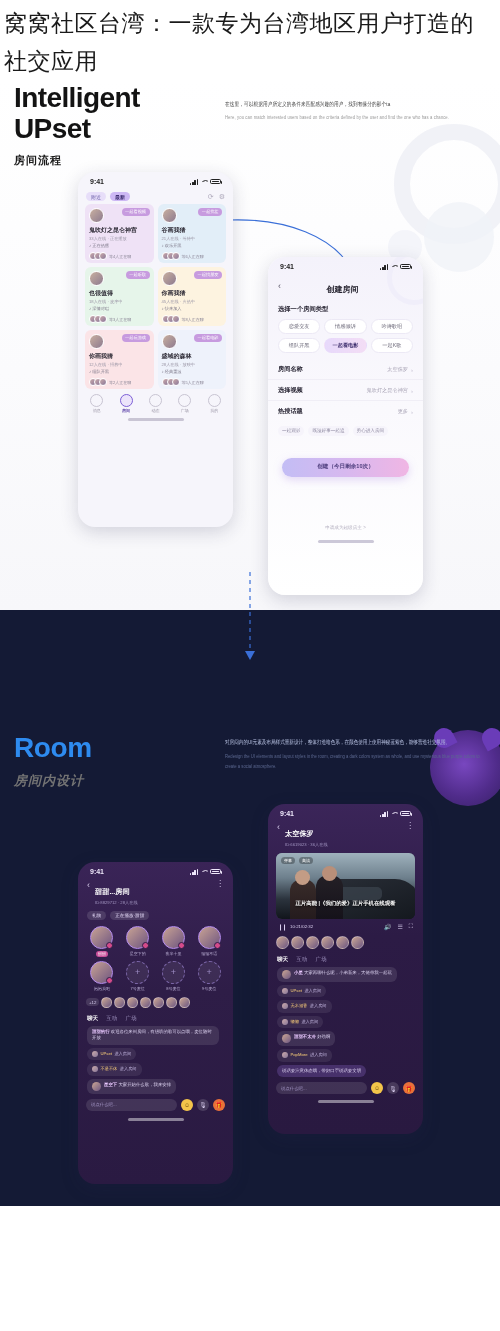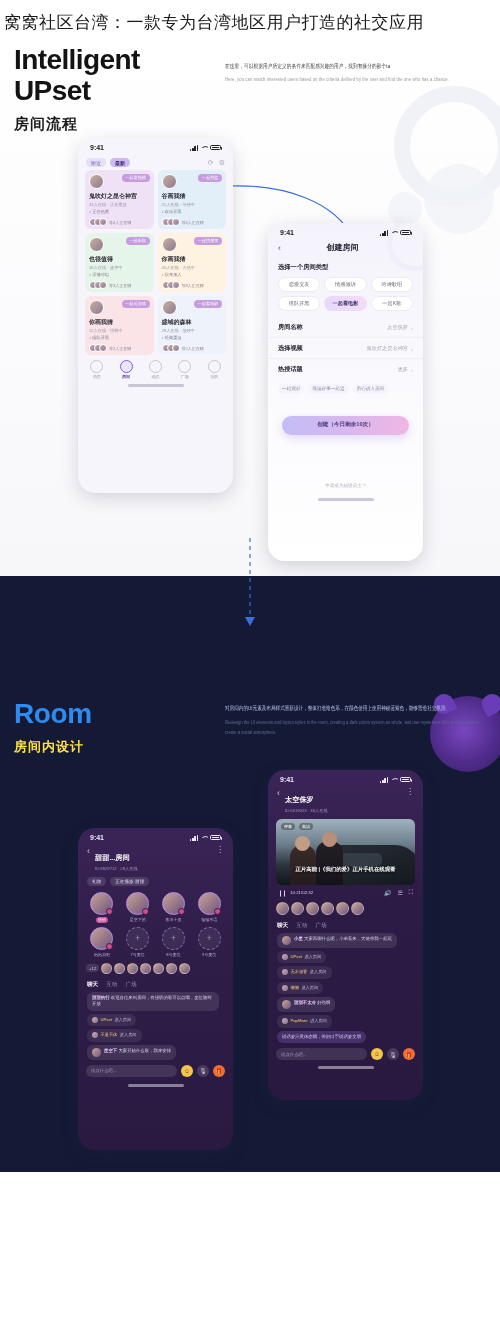--- a/index.html
+++ b/index.html
@@ -6,21 +6,21 @@
   html, body { width: 500px; }
   body {
     font-family: "Liberation Sans", "DejaVu Sans", sans-serif;
     background: #ffffff;
     width: 500px;
     overflow-x: hidden;
   }
 
   
   .article-title {
-    font-size: 17px;
+    font-size: 23px;
     line-height: 38px;
     color: #1a1a1a;
     font-weight: 400;
     padding: 4px 4px 0 4px;
     letter-spacing: 0.5px;
   }
 
   
   .sec-light {
     position: relative;
@@ -39,21 +39,21 @@
   }
   .deco-blob.b1 { width:70px;height:70px; right:6px; top:122px; background:#f0f2f8;}
   .deco-blob.b2 { width:34px;height:34px; right:78px; top:150px; background:#f1f3f9;}
 
   .hdr-row { display:flex; align-items:flex-start; gap:10px; position:relative; z-index:2;}
   .hdr-left { padding-left: 14px; padding-top: 2px; flex: 0 0 215px;}
   .big-en {
     font-size: 28px; font-weight: 700; color:#131313; line-height:31px;
     letter-spacing:-0.6px;
   }
-  .big-cn { font-size: 15px; font-weight:700; color:#1b1b1b; margin-top:9px; letter-spacing:1px;}
+  .big-cn { font-size: 11px; font-weight:700; color:#1b1b1b; margin-top:9px; letter-spacing:1px;}
   .hdr-right { flex:1; padding-right:6px; padding-top:18px; }
   .desc-cn {
     font-size:4.6px; color:#3a3a3a; line-height:9px; letter-spacing:.15px;
     transform: scaleY(1.25); transform-origin: left top;
   }
   .desc-en {
     font-size:4.2px; color:#9a9a9a; line-height:8px; margin-top:6px; letter-spacing:.1px;
     transform: scaleY(1.25); transform-origin: left top;
   }
 
@@ -140,21 +140,21 @@
   .navbar .ni.on{border-color:#7c5fd6;background:#ece4fb;}
   .navlabel{font-size:4px;color:#9b96a6;text-align:center;margin-top:1px;}
   .navlabel.on{color:#5b41a8;font-weight:700;}
   .navcell{display:flex;flex-direction:column;align-items:center;}
 
   
   .p2 { width:155px; background:linear-gradient(180deg,#f4f2fb 0%,#faf9fd 45%,#ffffff 100%); }
   .p2 .statusbar{color:#222;}
   .navhead{display:flex;align-items:center;padding:4px 10px 6px 10px;position:relative;}
   .backarr{font-size:9px;color:#5a5668;}
-  .navtitle{flex:1;text-align:center;font-size:8px;font-weight:700;color:#201e2a;}
+  .navtitle{flex:1;text-align:center;font-size:8px;font-weight:700;color:#201e2a;margin-top:8px;}
   .deco-circle{position:absolute;right:-18px;top:-6px;width:54px;height:54px;border-radius:50%;
     border:5px solid #f0eefa;}
   .sec-label{font-size:6.3px;font-weight:700;color:#2a2735;padding:4px 10px 0 10px;}
   .chips{display:grid;grid-template-columns:repeat(3,1fr);gap:4px;padding:5px 10px 0 10px;}
   .chip{font-size:5.2px;color:#6d6a7a;background:#fff;border:.7px solid #ece9f5;
     border-radius:8px;padding:3px 0;text-align:center;}
   .chip.sel{background:linear-gradient(90deg,#e7d9fb,#f3ddf5);color:#3b2b6b;font-weight:700;border-color:transparent;}
   .frow{display:flex;align-items:center;padding:6px 10px 5px 10px;border-bottom:.6px solid #f0eef6;}
   .frow .fl{font-size:6.2px;font-weight:700;color:#2a2735;}
   .frow .fv{margin-left:auto;font-size:5.2px;color:#a7a2b4;display:flex;align-items:center;gap:3px;}
@@ -171,21 +171,21 @@
   
   .arrow-wrap{position:absolute;pointer-events:none;}
 
   
   .sec-dark{
     position:relative;background:#141a35;padding:26px 0 22px 0;overflow:hidden;
   }
   .dk-hdr{display:flex;gap:10px;align-items:flex-start;position:relative;z-index:3;}
   .dk-left{padding-left:14px;flex:0 0 215px;}
   .dk-en{font-size:28px;font-weight:800;color:#2e8bef;line-height:32px;letter-spacing:-0.4px;}
-  .dk-cn{font-size:13px;font-weight:700;color:#fde047;margin-top:8px;letter-spacing:1px;}
+  .dk-cn{font-size:13px;font-weight:700;color:#737373;margin-top:8px;letter-spacing:1px;font-style:italic;}
   .dk-right{flex:1;padding-right:8px;padding-top:4px;}
   .dk-desc-cn{font-size:4.6px;color:#b9c3e3;line-height:9px;transform:scaleY(1.25);transform-origin:left top;}
   .dk-desc-en{font-size:4.2px;color:#5b678f;line-height:8px;margin-top:7px;transform:scaleY(1.25);transform-origin:left top;}
   .cat-deco{
     position:absolute;right:-6px;top:24px;width:76px;height:76px;border-radius:50%;
     background:radial-gradient(circle at 45% 45%,#8a4fd8 0%,#5b2f9a 55%,#3a1f6a 100%);
     opacity:.85; z-index:1;
   }
   .cat-ear{position:absolute;width:20px;height:20px;background:#7a42cf;border-radius:50% 50% 0 50%;}
   .cat-ear.l{left:4px;top:-2px;transform:rotate(-28deg);}

